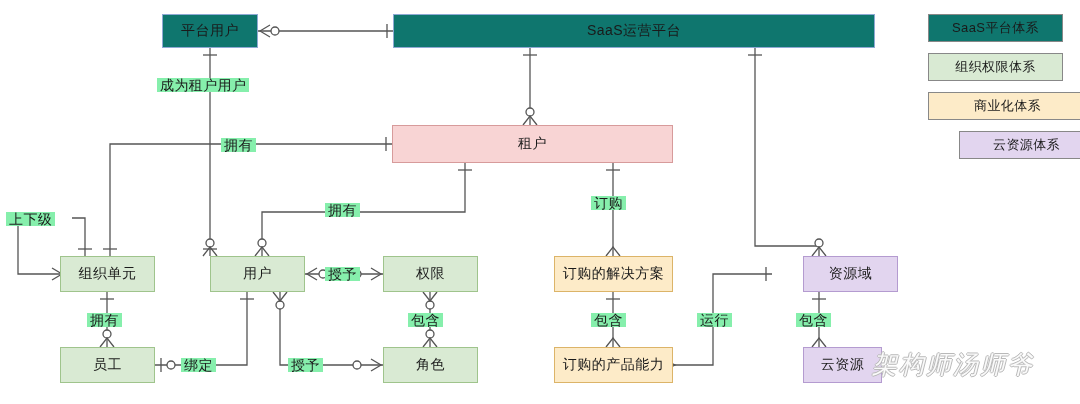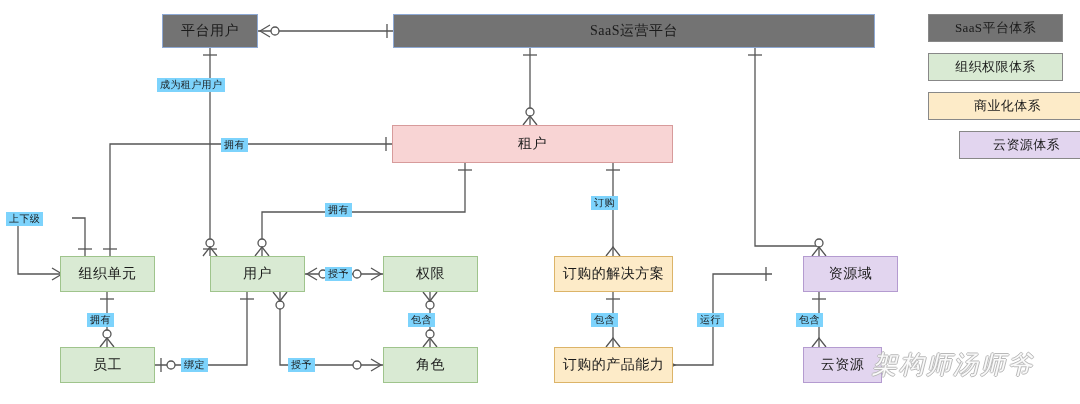--- a/index.html
+++ b/index.html
@@ -5,34 +5,34 @@
   html,body{margin:0;padding:0;background:#ffffff;}
   body{font-family:"Liberation Sans","DejaVu Sans",sans-serif;}
   #canvas{position:relative;width:1080px;height:404px;background:#ffffff;overflow:hidden;}
   svg.edges{position:absolute;left:0;top:0;width:1080px;height:404px;pointer-events:none;}
 
   .entity{
     position:absolute;box-sizing:border-box;border:1px solid #888;
     display:flex;align-items:center;justify-content:center;
     font-size:14px;color:#1a1a1a;white-space:nowrap;letter-spacing:.5px;
   }
-  .e-saas{background:#737373;border-color:#8ea9d4;font-family:Liberation Serif, serif;}
+  .e-saas{background:#0f766e;border-color:#8ea9d4;}
   .e-tenant{background:#f8d4d4;border-color:#d79b9b;}
   .e-org{background:#d9ead3;border-color:#9fc48c;}
   .e-biz{background:#fdebc8;border-color:#dcb468;}
   .e-cloud{background:#e2d5ef;border-color:#b49bd0;margin-left:31px;}
 
   .legend-item{
     position:absolute;box-sizing:border-box;border:1px solid #888;
     display:flex;align-items:center;justify-content:center;
     font-size:13px;color:#1a1a1a;white-space:nowrap;letter-spacing:.4px;
   }
 
   .edge-label{
-    position:absolute;font-size:10px;color:#1a1a1a;background:#7dd3fc;
+    position:absolute;font-size:14px;color:#1a1a1a;background:#86efac;
     padding:0 3px;white-space:nowrap;letter-spacing:.4px;line-height:14px;
   }
 
   .watermark{
     position:absolute;font-size:25px;color:#fafafa;
     text-shadow:
       1px 0 0 #b9b9b9, -1px 0 0 #b9b9b9, 0 1px 0 #b9b9b9, 0 -1px 0 #b9b9b9;
     font-family:"DejaVu Sans",sans-serif;white-space:nowrap;
     letter-spacing:2px;font-style:italic;
   }

